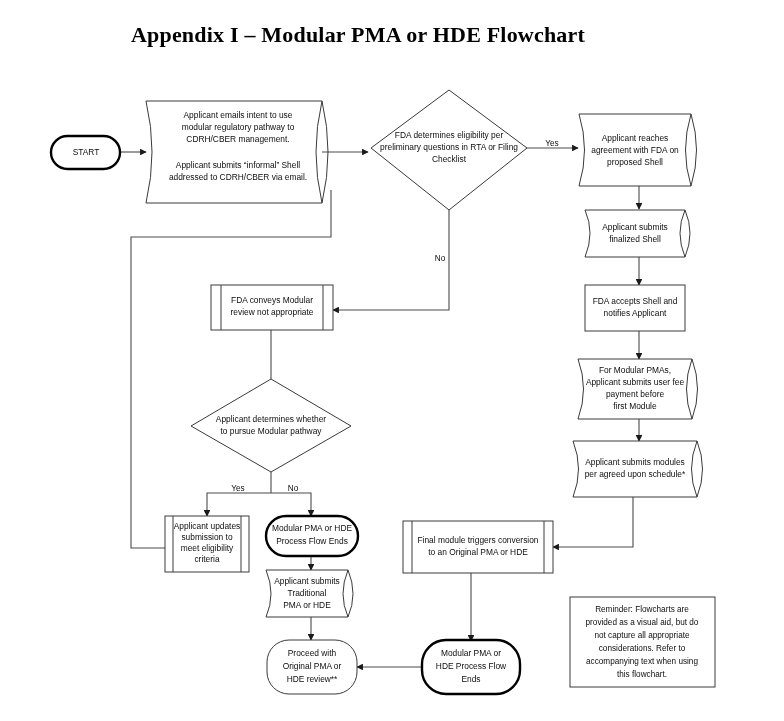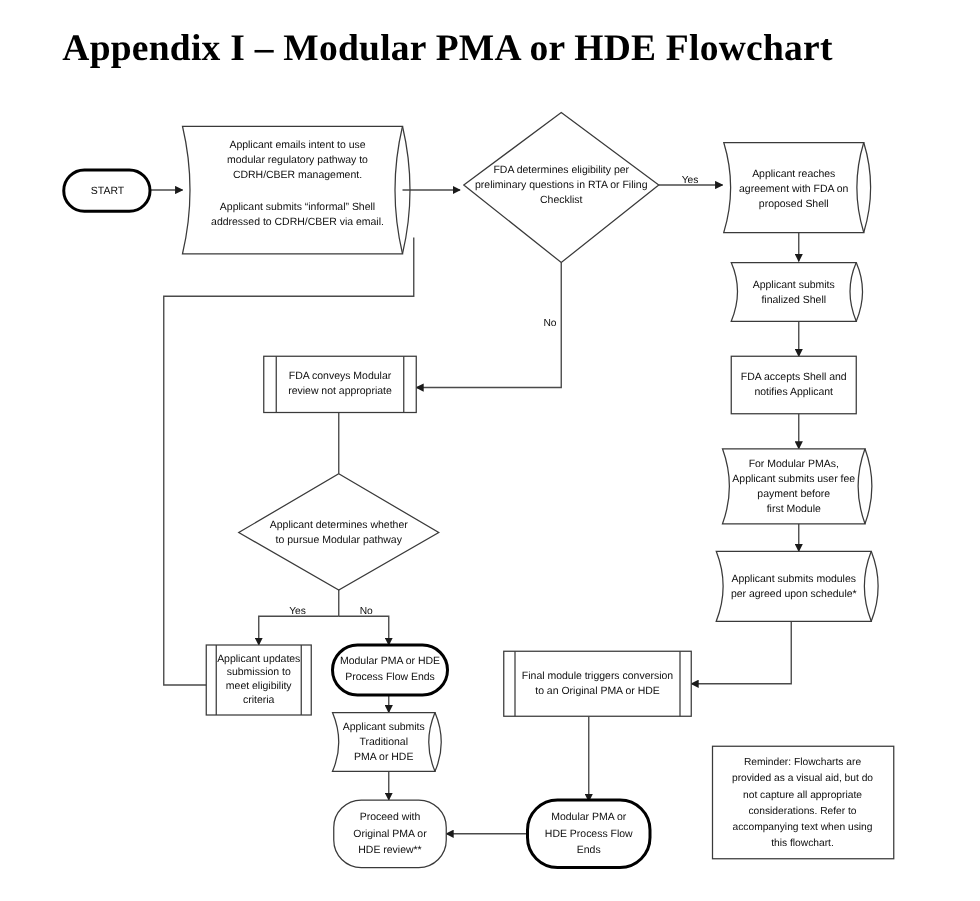--- a/index.html
+++ b/index.html
@@ -16,21 +16,21 @@
     overflow: hidden;
   }
   #page-title {
     position: absolute;
     top: 22px;
     left: 0;
     width: 716px;
     text-align: center;
     font-family: "Liberation Serif", serif;
     font-weight: bold;
-    font-size: 30px;
+    font-size: 22px;
     letter-spacing: 0.2px;
     color: #000;
   }
   #flow-canvas {
     position: absolute;
     top: 0;
     left: 0;
   }
   .node-text {
     font-family: "Liberation Sans", sans-serif;

